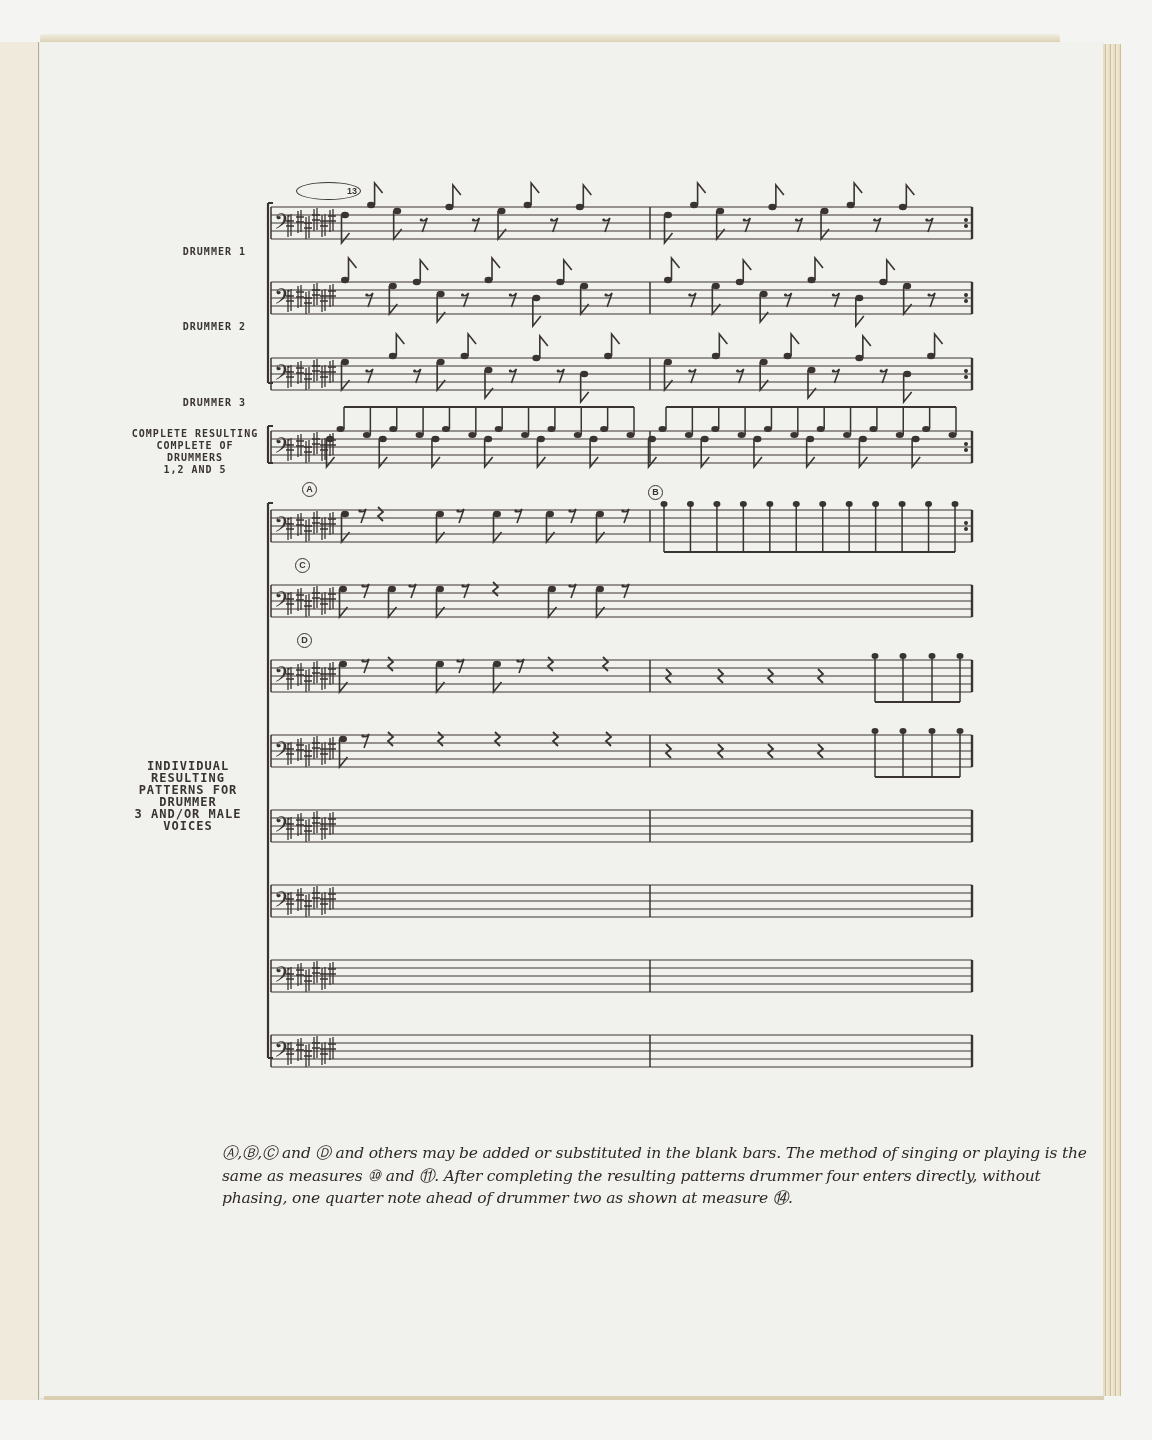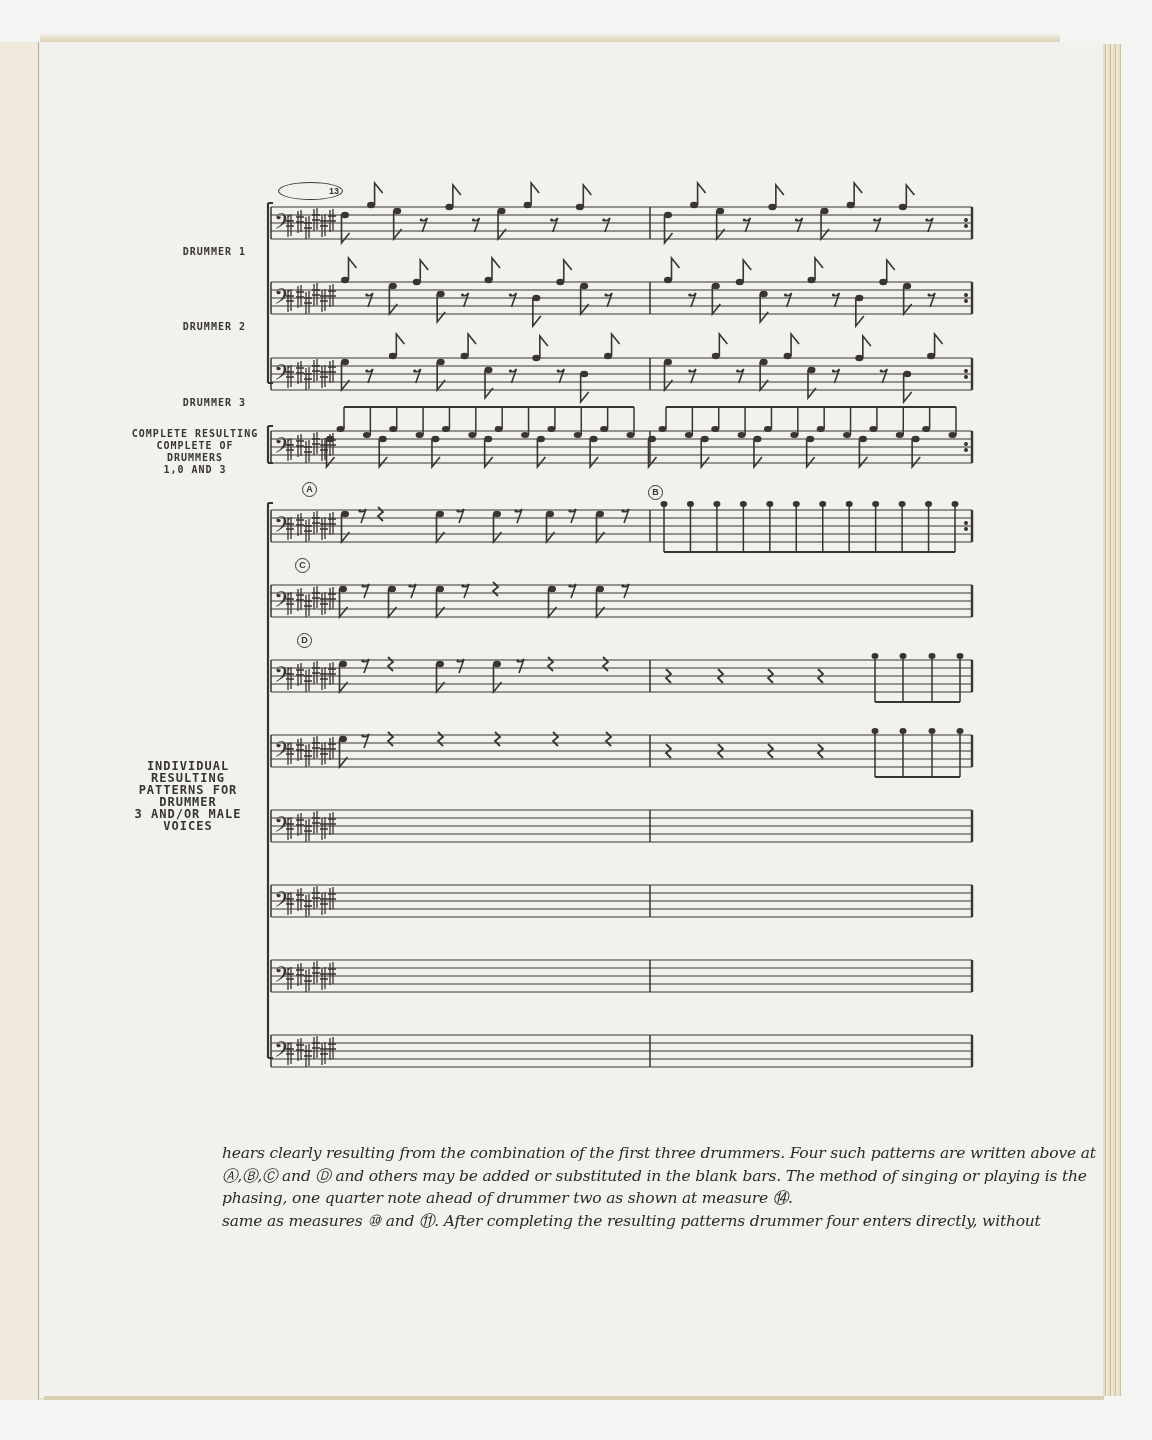--- a/index.html
+++ b/index.html
@@ -24,29 +24,29 @@
 <div class="page"></div>
 <div class="fore-edge"></div>
 <div class="page-bottom-edge"></div>
 
 <div class="label right" style="left:150px;top:218px;width:96px;">DRUMMER 1</div>
 <div class="label right" style="left:150px;top:293px;width:96px;">DRUMMER 2</div>
 <div class="label right" style="left:150px;top:369px;width:96px;">DRUMMER 3</div>
 <div class="label" style="left:130px;top:428px;width:130px;font-size:10px;">
   <div>COMPLETE RESULTING</div>
   <div>COMPLETE OF DRUMMERS</div>
-  <div>1,0 AND 3</div>
+  <div>1,2 AND 5</div>
 </div>
 <div class="label" style="left:118px;top:760px;width:140px;font-size:12px;">
   <div>INDIVIDUAL RESULTING</div>
   <div>PATTERNS FOR DRUMMER</div>
   <div>3 AND/OR MALE VOICES</div>
 </div>
 
-<div class="reh" style="left:278px;top:182px;width:16px;height:16px;line-height:16px;padding-left:47px;">13</div>
+<div class="reh" style="left:296px;top:182px;width:16px;height:16px;line-height:16px;padding-left:47px;">13</div>
 <div class="reh" style="left:302px;top:482px;">A</div>
 <div class="reh" style="left:648px;top:485px;">B</div>
 <div class="reh" style="left:295px;top:558px;">C</div>
 <div class="reh" style="left:297px;top:633px;">D</div>
 
 <svg class="score" width="1152" height="1440" viewBox="0 0 1152 1440">
   <defs>
     <g id="clefkey" stroke="#3a3431" fill="none">
       <text x="0" y="22" font-family="DejaVu Serif,serif" font-size="26" fill="#3a3431" stroke="none">𝄢</text>
       <g stroke-width="1.3">
@@ -419,17 +419,16 @@
       <ellipse cx="903" cy="731" rx="3.5" ry="3" fill="#3a3431"></ellipse>
       <line x1="903" x2="903" y1="731" y2="777" stroke="#3a3431" stroke-width="1.5"></line>
       <ellipse cx="932" cy="731" rx="3.5" ry="3" fill="#3a3431"></ellipse>
       <line x1="932" x2="932" y1="731" y2="777" stroke="#3a3431" stroke-width="1.5"></line>
       <ellipse cx="960" cy="731" rx="3.5" ry="3" fill="#3a3431"></ellipse>
       <line x1="960" x2="960" y1="731" y2="777" stroke="#3a3431" stroke-width="1.5"></line>
     </g>
 </svg>
 
 <div class="note-text">
-  <span>hears clearly resulting from the combination of the first three drummers. Four such patterns are written above at</span>
   <span>Ⓐ,Ⓑ,Ⓒ and Ⓓ and others may be added or substituted in the blank bars. The method of singing or playing is the</span>
+  <span>same as measures ⑩ and ⑪. After completing the resulting patterns drummer four enters directly, without</span>
   <span>phasing, one quarter note ahead of drummer two as shown at measure ⑭.</span>
-  <span>same as measures ⑩ and ⑪. After completing the resulting patterns drummer four enters directly, without</span>
 </div>
 
 </body></html>

